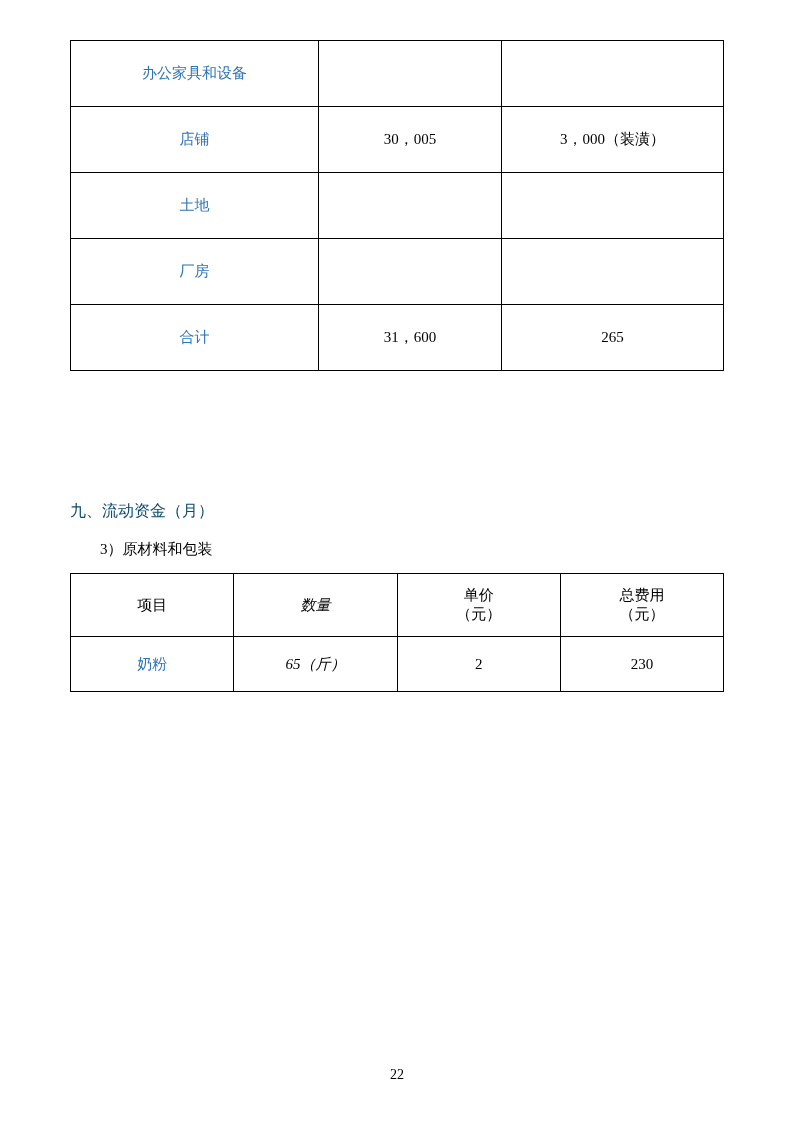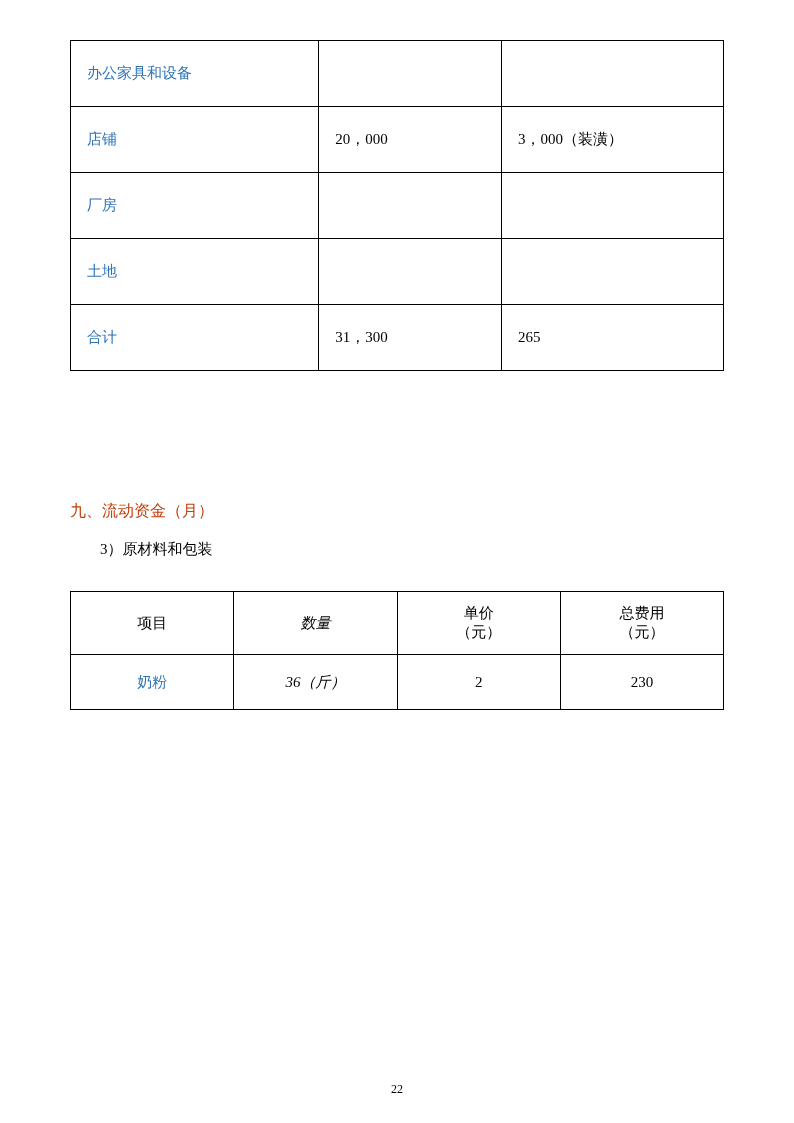--- a/index.html
+++ b/index.html
@@ -32,48 +32,49 @@
       border-collapse: collapse;
       margin-bottom: 60px;
     }
 
     .top-table td {
       border: 1px solid #000;
       padding: 14px 16px;
       min-height: 55px;
       height: 66px;
       vertical-align: middle;
+      text-align: center;
     }
 
     .top-table td:first-child {
       width: 38%;
     }
     .top-table td:nth-child(2) {
       width: 28%;
     }
     .top-table td:nth-child(3) {
       width: 34%;
     }
 
     .cell-blue {
       color: #2e74b5;
     }
 
     
     .section-heading {
       font-size: 16px;
-      color: #c2410c;
+      color: #0c4a6e;
       margin-bottom: 18px;
       margin-top: 10px;
     }
 
     .sub-heading {
       font-size: 15px;
       color: #000;
-      margin-bottom: 32px;
+      margin-bottom: 14px;
       padding-left: 30px;
     }
 
     
     .bottom-table {
       width: 100%;
       border-collapse: collapse;
     }
 
     .bottom-table td {
@@ -106,24 +107,24 @@
       width: 25%;
       text-align: center;
     }
     .bottom-table td.col-totalcost {
       width: 25%;
     }
 
     
     .page-number {
       position: absolute;
-      bottom: 26px;
+      bottom: 40px;
       left: 50%;
       transform: translateX(-50%);
-      font-size: 12px;
+      font-size: 14px;
       color: #000;
     }
 
     .spacer {
       height: 60px;
     }
   </style>
 </head>
 <body>
 
@@ -131,36 +132,36 @@
 
   <table class="top-table">
     <tbody id="top-table-body">
     <tr>
           <td class="cell-blue">办公家具和设备</td>
           <td></td>
           <td></td>
         </tr>
         <tr>
           <td class="cell-blue">店铺</td>
-          <td>20，000</td>
+          <td>30，005</td>
           <td>3，000（装潢）</td>
+        </tr>
+        <tr>
+          <td class="cell-blue">土地</td>
+          <td></td>
+          <td></td>
         </tr>
         <tr>
           <td class="cell-blue">厂房</td>
           <td></td>
           <td></td>
         </tr>
         <tr>
-          <td class="cell-blue">土地</td>
-          <td></td>
-          <td></td>
-        </tr>
-        <tr>
           <td class="cell-blue">合计</td>
-          <td>31，300</td>
+          <td>31，600</td>
           <td>265</td>
         </tr>
       </tbody>
   </table>
 
   <div class="spacer"></div>
 
   <div class="section-heading">九、流动资金（月）</div>
 
   <div class="sub-heading">3）原材料和包装</div>
@@ -174,21 +175,21 @@
           <span>单价</span><br>
           <span>（元）</span>
         </td>
         <td class="col-totalcost">
           <span>总费用</span><br>
           <span>（元）</span>
         </td>
       </tr>
       <tr class="data-row">
         <td class="col-project cell-blue">奶粉</td>
-        <td class="col-quantity">36（斤）</td>
+        <td class="col-quantity">65（斤）</td>
         <td class="col-unitprice">2</td>
         <td class="col-totalcost">230</td>
       </tr>
     </tbody>
   </table>
 
   <div class="page-number">22</div>
 
 </div>
 

